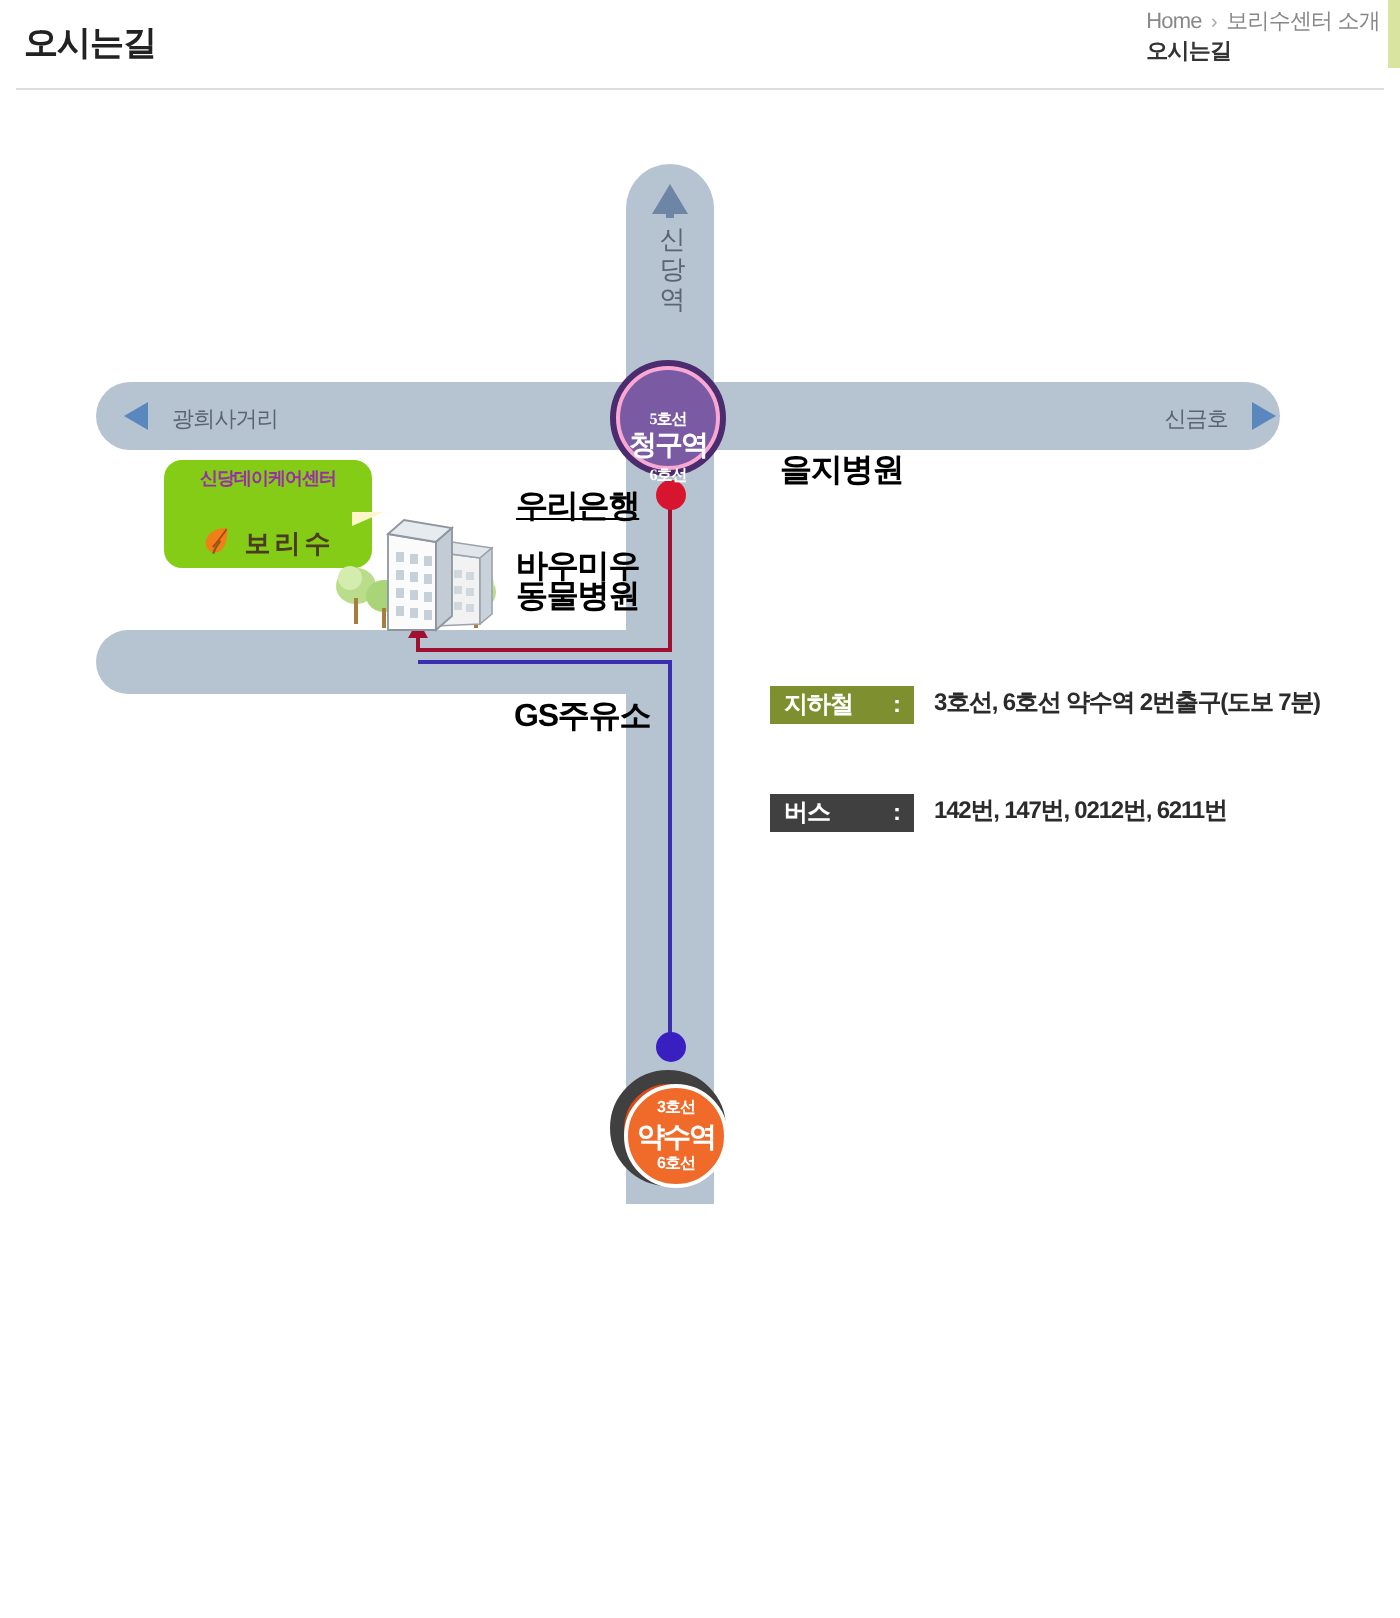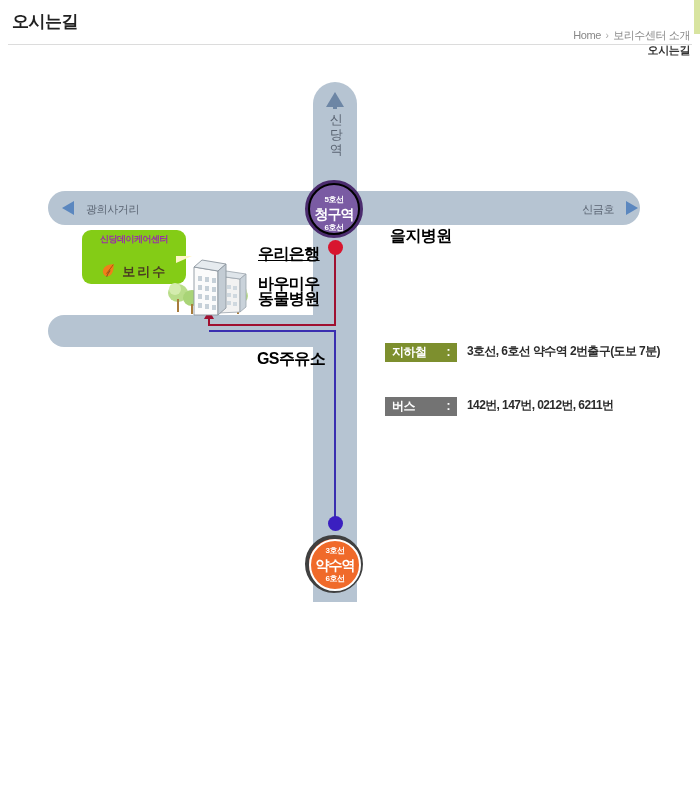--- a/index.html
+++ b/index.html
@@ -27,22 +27,21 @@
     left: 12px;
     top: 10px;
     font-size: 17px;
     font-weight: bold;
     color: #222222;
     letter-spacing: -0.5px;
   }
   .breadcrumb {
     position: absolute;
     right: 10px;
-    top: 28px;
-    text-align: right;
+    top: 4px;
     font-size: 11px;
     color: #888888;
     line-height: 15px;
     letter-spacing: -0.4px;
   }
   .breadcrumb .bc-sep {
     color: #aaaaaa;
     padding: 0 2px;
     font-size: 10px;
   }
@@ -188,29 +187,30 @@
     left: 305px;
     top: 120px;
     background: #4b2c6e;
     border: 3px solid #4b2c6e;
   }
   .station-cheonggu .st-inner {
     width: 52px;
     height: 52px;
     border-radius: 50%;
     background: #7a5ba3;
-    border: 2px solid #000000;
+    border: 2px solid #f9a8d4;
     box-sizing: border-box;
-    padding-top: 10px;
+    padding-top: 20px;
+    font-family: Liberation Serif, serif;
   }
   .station-yaksu {
     left: 305px;
     top: 475px;
     background: #d94a18;
-    border: 4px solid #404040;
+    border: 7px solid #404040;
   }
   .station-yaksu .st-inner {
     width: 52px;
     height: 52px;
     border-radius: 50%;
     background: #f06a2a;
     border: 2px solid #ffffff;
     box-sizing: border-box;
     padding-top: 5px;
   }
@@ -390,21 +390,21 @@
     color: #ffffff;
     font-size: 12px;
     font-weight: bold;
     line-height: 19px;
     letter-spacing: -0.5px;
     display: flex;
     justify-content: space-between;
     align-items: center;
   }
   .tag-subway { background: #7d8f2e; }
-  .tag-bus    { background: #737373; }
+  .tag-bus    { background: #404040; }
   .tag-colon { font-weight: bold; }
 
   .info-lines {
     position: absolute;
     left: 82px;
     top: -1px;
     font-size: 12px;
     font-weight: bold;
     color: #2b2b2b;
     line-height: 19px;

